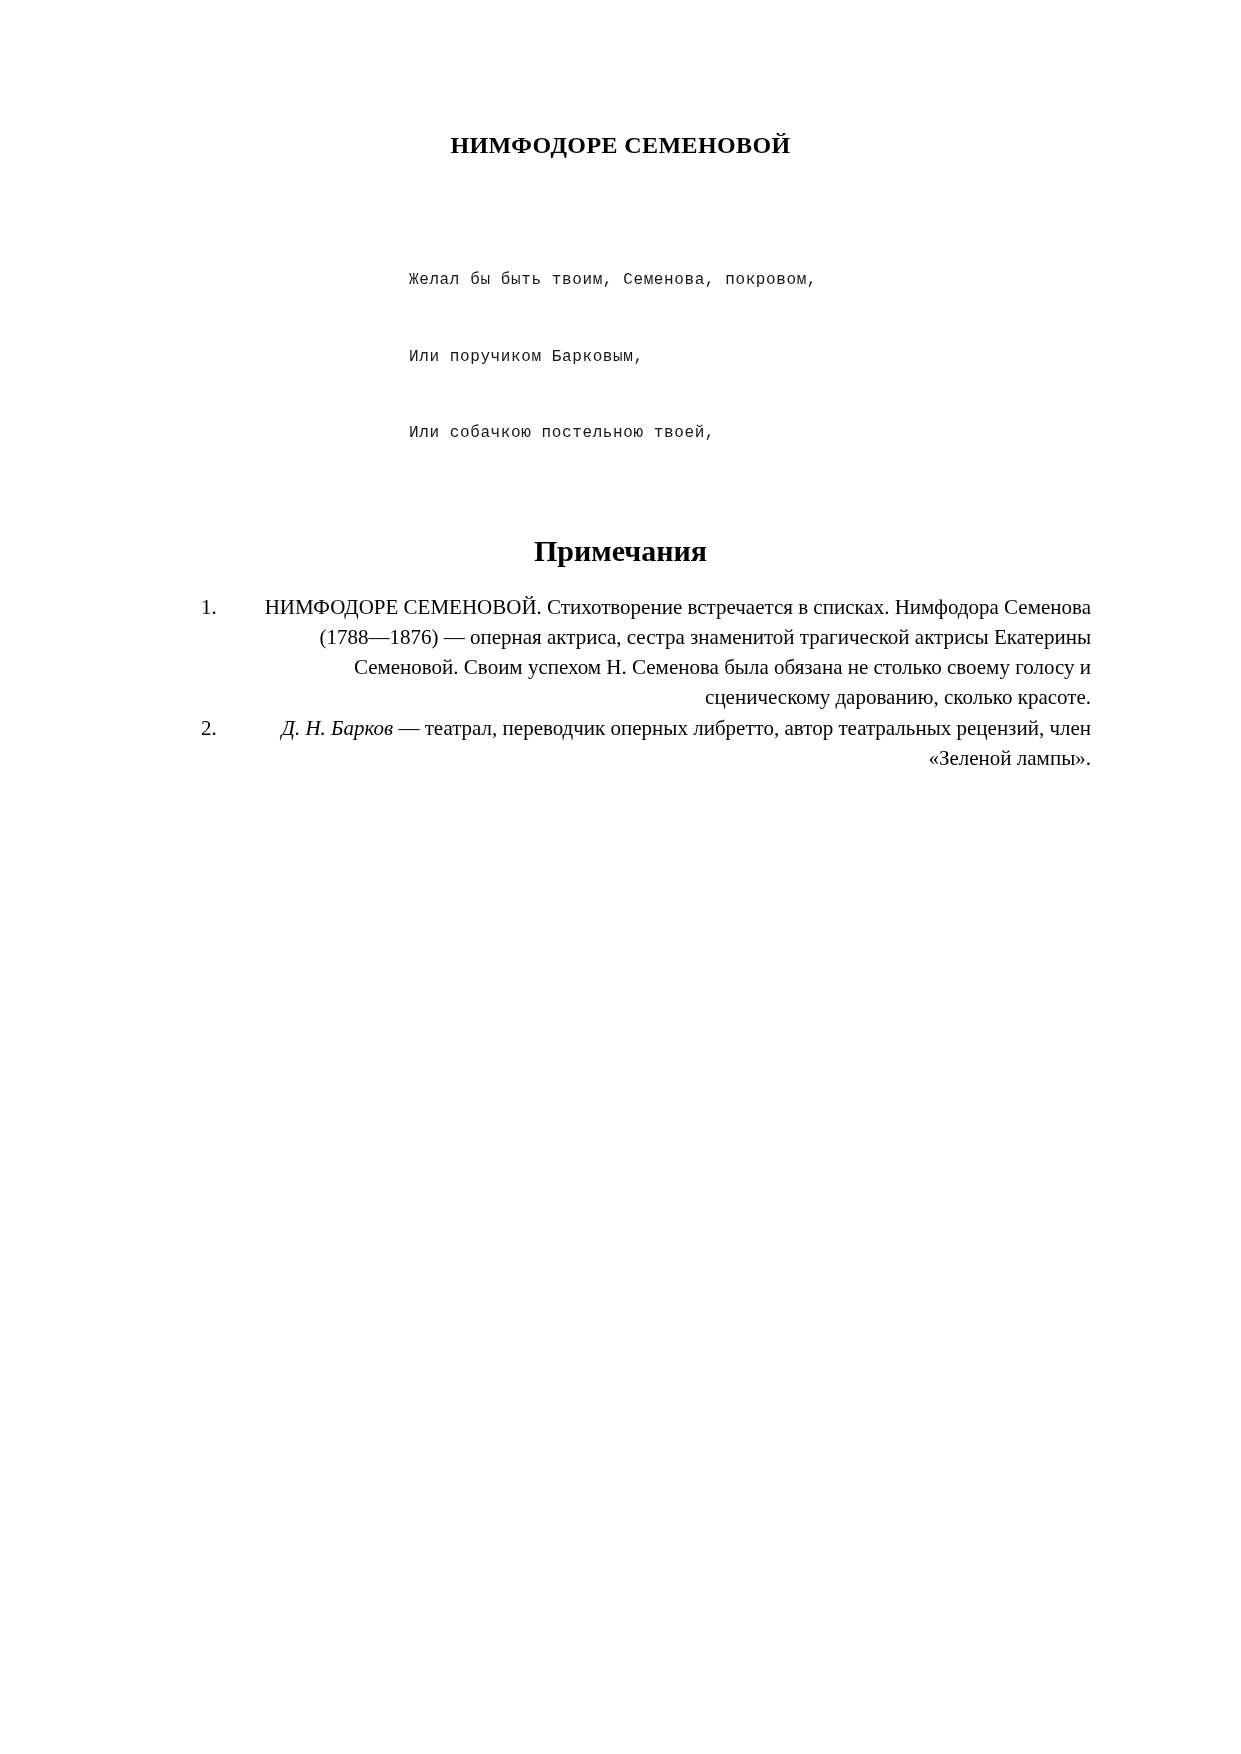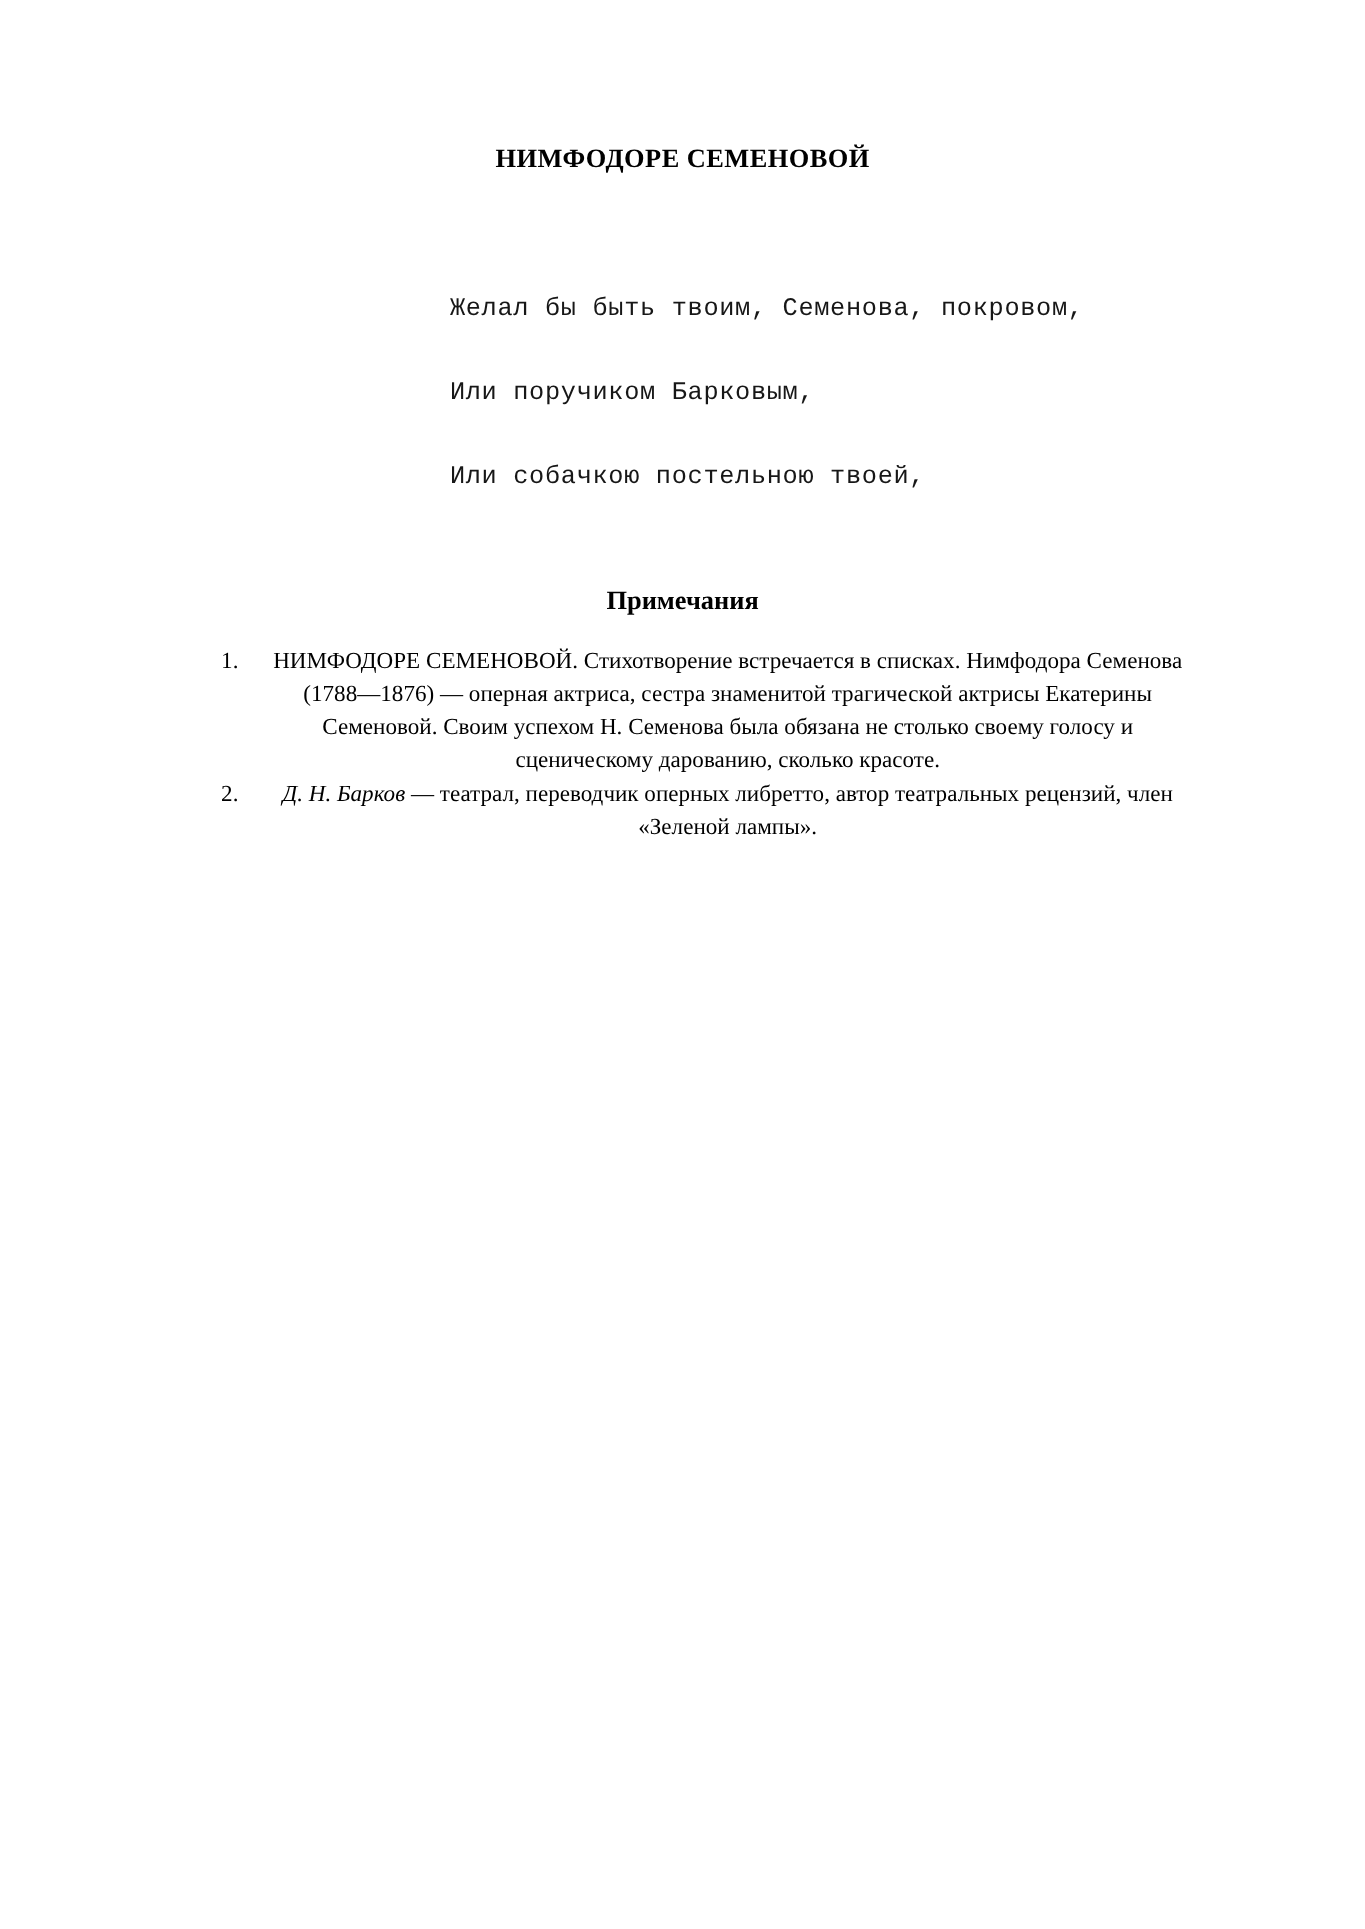--- a/index.html
+++ b/index.html
@@ -29,44 +29,44 @@
     font-weight: bold;
     font-size: 24px;
     letter-spacing: 0.4px;
     margin: 22px 0 0 0;
     line-height: 1.3;
   }
   .poem {
     margin: 56px 0 0 0;
     padding-left: 259px;
     font-family: "Liberation Mono", "DejaVu Sans Mono", monospace;
-    font-size: 23px;
+    font-size: 16px;
     line-height: 25.5px;
     letter-spacing: 0.6px;
     color: #171717;
     white-space: pre;
   }
   .poem .line {
     display: block;
   }
   .notes-heading {
     text-align: center;
     font-weight: bold;
-    font-size: 24px;
+    font-size: 30px;
     margin: 36px 0 0 0;
   }
   ol.notes {
     margin: 24px 0 0 0;
     padding: 0 0 0 72px;
     list-style-position: outside;
   }
   ol.notes > li {
     font-size: 21px;
     line-height: 30px;
-    text-align: center;
+    text-align: right;
     margin: 0 0 1px 0;
     padding-left: 10px;
   }
   ol.notes > li::marker {
     font-size: 21px;
   }
   .note-body {
     display: inline;
   }
   .ital {

